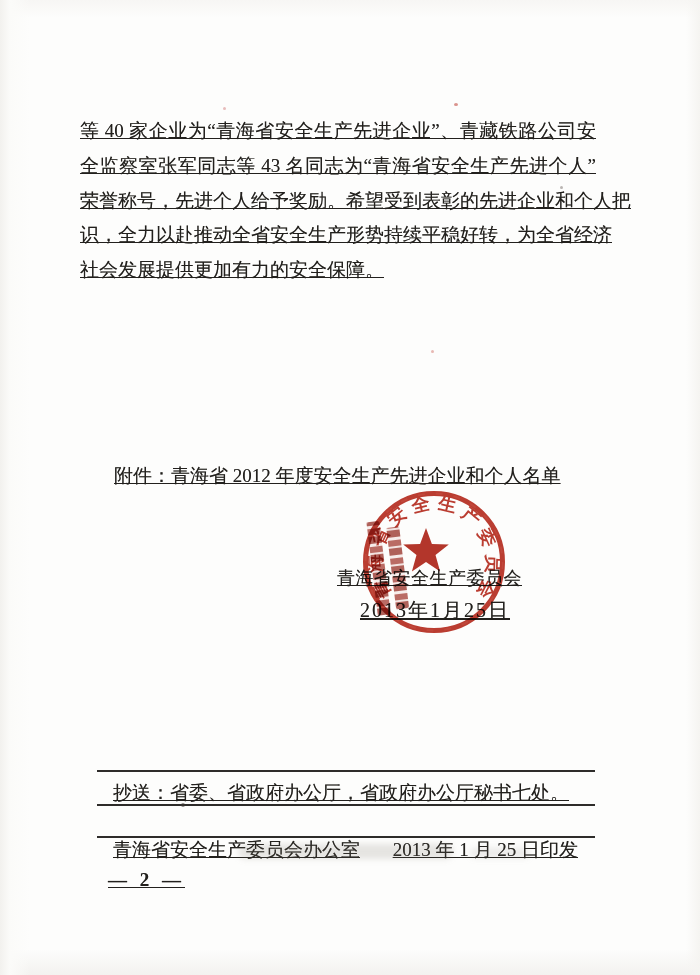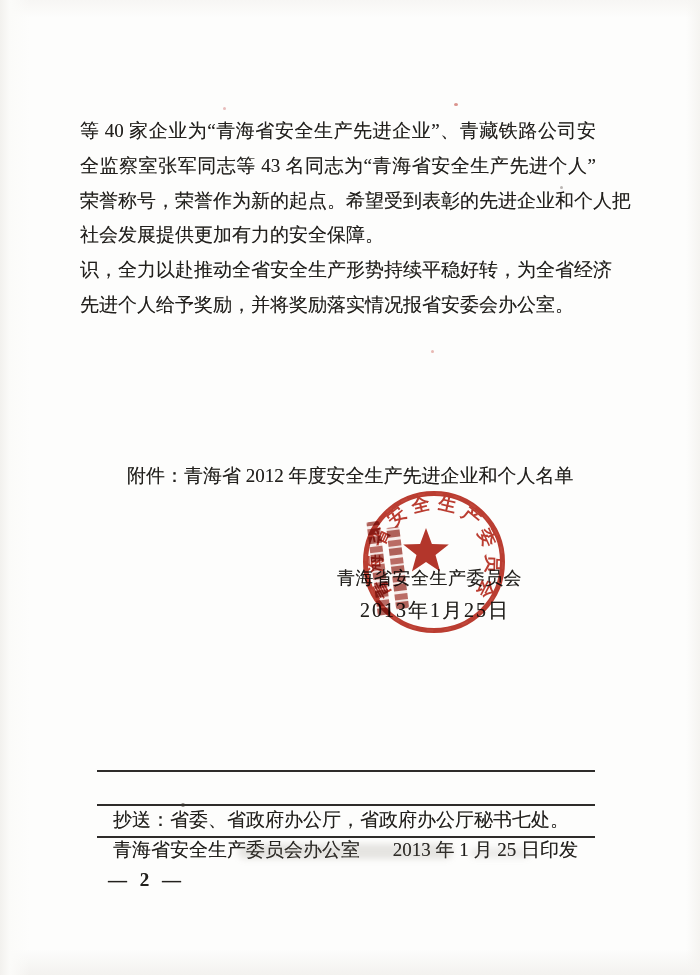--- a/index.html
+++ b/index.html
@@ -12,36 +12,36 @@
   }
   .page{
     position:absolute;inset:0;
     background:
       linear-gradient(90deg, #f2f1ee 0px, #fbfbf9 10px, rgba(253,253,252,0) 30px),
       linear-gradient(270deg, #f5f4f1 0px, rgba(253,253,252,0) 14px),
       linear-gradient(0deg, #f3f2ef 0px, rgba(253,253,252,0) 26px),
       linear-gradient(180deg, #f7f6f4 0px, rgba(253,253,252,0) 18px),
       #fdfdfc;
   }
-  .ink{color:#22201d; text-shadow:0 0 .5px rgba(30,28,25,.45);}
+  .ink{color:#22201d; text-shadow:0 0 .5px rgba(30,28,25,.45);text-decoration:underline;}
   
   .body-text{
     position:absolute; left:80px; top:114px; width:516px;
     font-size:19px; 
   }
   .text-line{
     height:34.8px; line-height:34.8px;
     text-align:justify; text-align-last:justify;
     white-space:nowrap;
   }
   .text-line.short{ text-align-last:left; }
   .text-line.indent{ padding-left:44px; }
   
   .attachment{
-    position:absolute; left:127px; top:462px;
+    position:absolute; left:114px; top:462px;
     font-size:19px; line-height:28px; white-space:nowrap;
   }
   
   .sig-org{
     position:absolute; left:337px; top:566px; width:180px;
     font-size:18px; text-align:center; letter-spacing:.5px; white-space:nowrap;
   }
   .sig-date{
     position:absolute; left:357px; top:597px; width:156px;
     font-size:20px; text-align:center; letter-spacing:2px; white-space:nowrap;
@@ -69,21 +69,21 @@
   .maker-mark .c1{left:0;}
   .maker-mark .c2{left:19px; top:8px; bottom:4px;}
   
   .rule{
     position:absolute; left:97px; width:498px; height:2.4px;
     background:#1c1a18; opacity:.92;
   }
   .rule1{top:770px;} .rule2{top:804px;} .rule3{top:836px;}
   .copy-line{
     position:absolute; left:113px; top:780px; width:482px;
-    font-size:19px; white-space:nowrap;margin-top:27px;
+    font-size:19px; white-space:nowrap;
   }
   .issuer-row{
     position:absolute; left:113px; top:837px; width:465px;
     display:flex; justify-content:space-between; align-items:center;
     font-size:19px; white-space:nowrap;
   }
   .copies-line{
     position:absolute; left:97px; top:843px; width:490px;
     font-size:19px; text-align:right; white-space:nowrap;
   }
@@ -110,24 +110,23 @@
   }
 </style>
 </head>
 <body>
 
 <div class="page">
 
   <div class="body-text ink">
     <div class="text-line">等 40 家企业为“青海省安全生产先进企业”、青藏铁路公司安</div>
     <div class="text-line">全监察室张军同志等 43 名同志为“青海省安全生产先进个人”</div>
-    <div class="text-line">荣誉称号，荣誉作为新的起点。希望受到表彰的先进企业和个人把</div>
+    <div class="text-line">荣誉称号，先进个人给予奖励。希望受到表彰的先进企业和个人把</div>
+    <div class="text-line">识，全力以赴推动全省安全生产形势持续平稳好转，为全省经济</div>
     <div class="text-line short">社会发展提供更加有力的安全保障。</div>
-    <div class="text-line">识，全力以赴推动全省安全生产形势持续平稳好转，为全省经济</div>
-    <div class="text-line short">先进个人给予奖励，并将奖励落实情况报省安委会办公室。</div>
   </div>
 
   <div class="attachment ink">附件：青海省 2012 年度安全生产先进企业和个人名单</div>
 
   <div class="sig-org ink">青海省安全生产委员会</div>
   <div class="sig-date ink">2013年1月25日</div>
 
   <div class="stamp">
     <svg width="170" height="170" viewBox="0 0 170 170">
       <circle cx="85" cy="85" r="68.5" fill="none" stroke="#b5271a" stroke-width="5"></circle>

